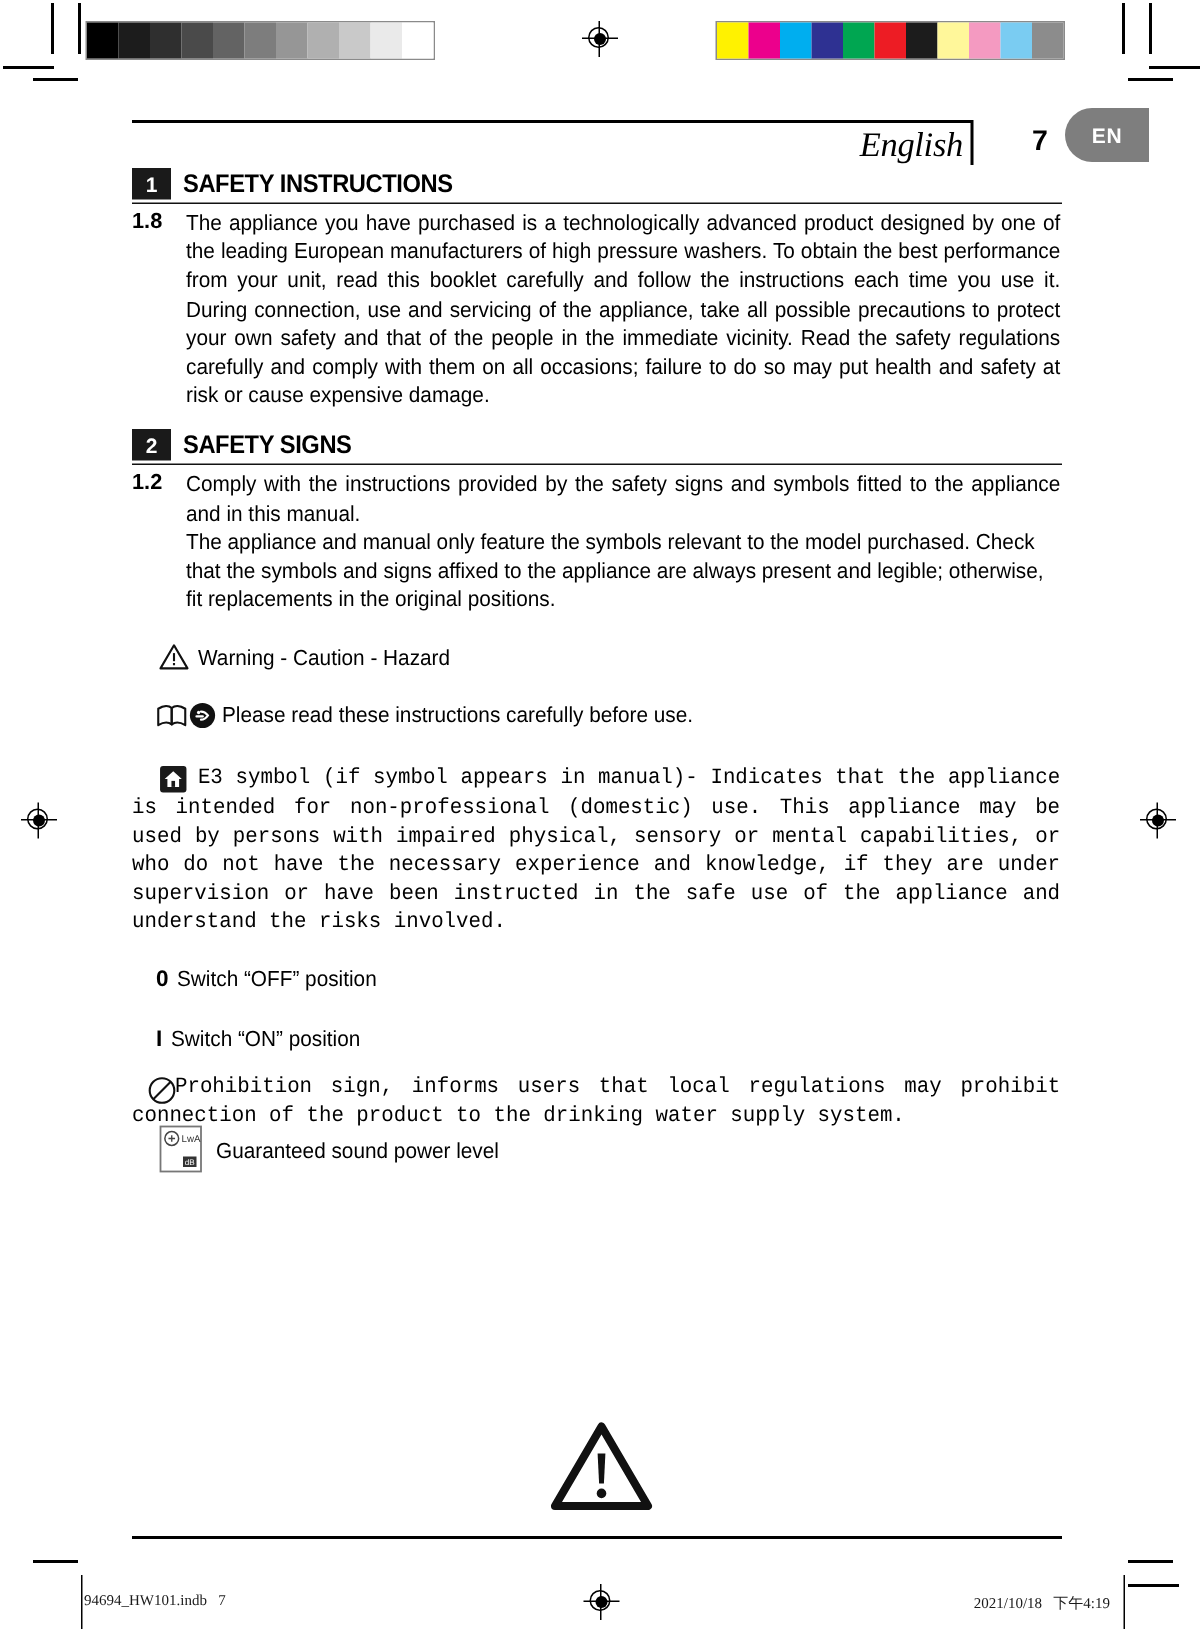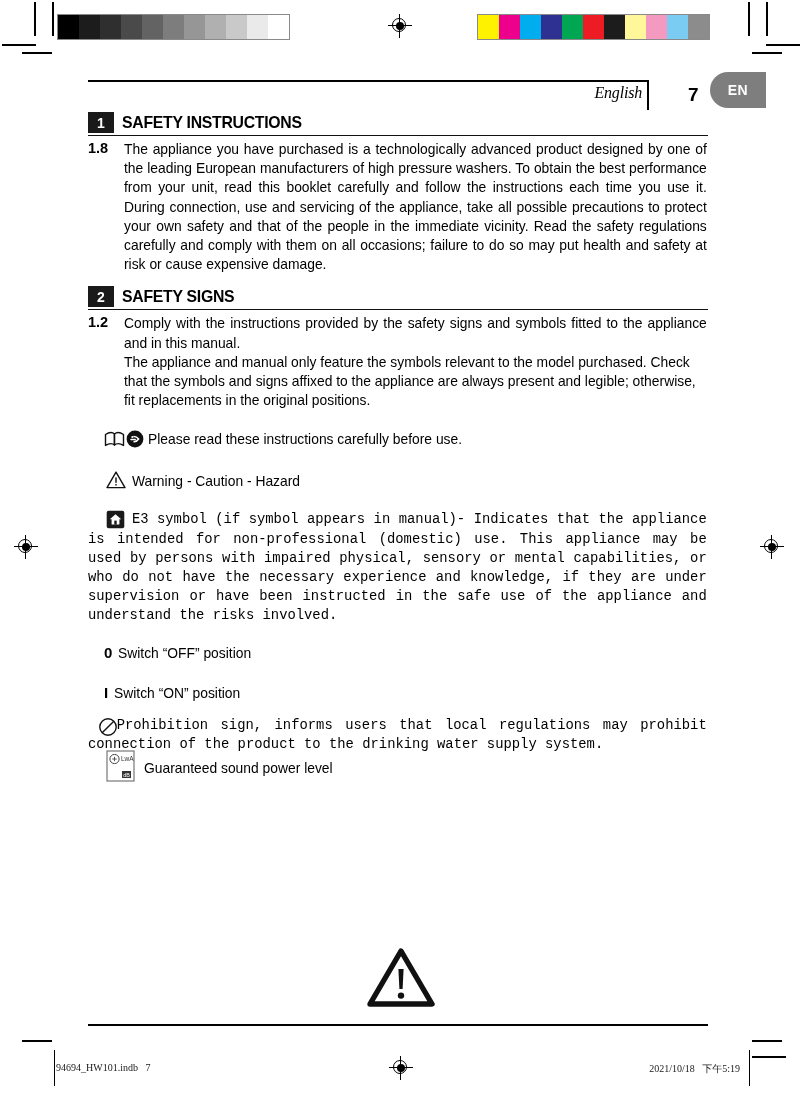--- a/index.html
+++ b/index.html
@@ -81,21 +81,21 @@
   #header-rule-vert {
     position: absolute;
     left: 559px; top: 8px;
     width: 2px; height: 30px;
     background: #000;
   }
   #language-label {
     position: absolute;
     right: 66px; top: 12px;
     font-style: italic;
-    font-size: 16px;
+    font-size: 23px;
     font-family: "Liberation Serif", serif;
     letter-spacing: -0.2px;
   }
   #page-number {
     position: absolute;
     left: 600px; top: 12px;
     font-size: 19px;
     font-weight: bold;
     font-family: "Liberation Sans", sans-serif;
   }
@@ -354,45 +354,45 @@
   </div>
 
   <div class="num-para">
     <span class="para-num">1.2</span>
     <div class="body-text">Comply with the instructions provided by the safety signs and symbols fitted to the appliance and in this manual.</div>
     <div class="body-text no-justify" style="margin-top:0;">The appliance and manual only feature the symbols relevant to the model purchased. Check that the symbols and signs affixed to the appliance are always present and legible; otherwise, fit replacements in the original positions.</div>
   </div>
 
   <div id="symbol-list">
 
-    <div class="sym-row" style="padding-left:60px; margin-bottom:20px;">
-      <span class="sym-icon wide">
-        <svg width="42" height="20" viewBox="0 0 42 20">
-
-          <path d="M1.5 5.5 C5 3.2 8.5 3.2 10.5 5 L10.5 16 C8.5 14.3 5 14.3 1.5 16.4 Z" fill="#fff" stroke="#111" stroke-width="1.4" stroke-linejoin="round"></path>
-          <path d="M19.5 5.5 C16 3.2 12.5 3.2 10.5 5 L10.5 16 C12.5 14.3 16 14.3 19.5 16.4 Z" fill="#fff" stroke="#111" stroke-width="1.4" stroke-linejoin="round"></path>
-          <line x1="10.5" y1="5" x2="10.5" y2="16" stroke="#111" stroke-width="1.2"></line>
-
-          <circle cx="31" cy="10" r="8.4" fill="#111"></circle>
-          <path d="M27 10.6 L31.2 10.6 M30 7.4 C31.6 7.4 33.4 8.4 34.6 10 C33.4 11.8 31.6 12.8 30 12.8" fill="none" stroke="#fff" stroke-width="1.5" stroke-linecap="round"></path>
-          <circle cx="28.4" cy="8" r="1.1" fill="#fff"></circle>
-        </svg>
-      </span>
-      <div class="sym-text">Please read these instructions carefully before use.</div>
-    </div>
-
     <div class="sym-row">
       <span class="sym-icon">
         <svg width="20" height="18" viewBox="0 0 20 18">
           <path d="M10 1.2 L19 16.6 L1 16.6 Z" fill="none" stroke="#111" stroke-width="1.4" stroke-linejoin="round"></path>
           <rect x="9.3" y="6.4" width="1.4" height="5.4" fill="#111"></rect>
           <rect x="9.3" y="13" width="1.4" height="1.5" fill="#111"></rect>
         </svg>
       </span>
       <div class="sym-text">Warning - Caution - Hazard</div>
+    </div>
+
+    <div class="sym-row" style="padding-left:60px; margin-bottom:20px;">
+      <span class="sym-icon wide">
+        <svg width="42" height="20" viewBox="0 0 42 20">
+
+          <path d="M1.5 5.5 C5 3.2 8.5 3.2 10.5 5 L10.5 16 C8.5 14.3 5 14.3 1.5 16.4 Z" fill="#fff" stroke="#111" stroke-width="1.4" stroke-linejoin="round"></path>
+          <path d="M19.5 5.5 C16 3.2 12.5 3.2 10.5 5 L10.5 16 C12.5 14.3 16 14.3 19.5 16.4 Z" fill="#fff" stroke="#111" stroke-width="1.4" stroke-linejoin="round"></path>
+          <line x1="10.5" y1="5" x2="10.5" y2="16" stroke="#111" stroke-width="1.2"></line>
+
+          <circle cx="31" cy="10" r="8.4" fill="#111"></circle>
+          <path d="M27 10.6 L31.2 10.6 M30 7.4 C31.6 7.4 33.4 8.4 34.6 10 C33.4 11.8 31.6 12.8 30 12.8" fill="none" stroke="#fff" stroke-width="1.5" stroke-linecap="round"></path>
+          <circle cx="28.4" cy="8" r="1.1" fill="#fff"></circle>
+        </svg>
+      </span>
+      <div class="sym-text">Please read these instructions carefully before use.</div>
     </div>
 
     <div class="sym-row hang" style="margin-bottom:18px;">
       <span class="sym-icon" style="left:18px; top:0px;">
         <svg width="19" height="19" viewBox="0 0 19 19">
           <rect x="0.7" y="0.7" width="17.6" height="17.6" rx="2" fill="#1a1a1a"></rect>
           <path d="M9.5 4.2 L15.2 9.3 L13.4 9.3 L13.4 14.6 L5.6 14.6 L5.6 9.3 L3.8 9.3 Z" fill="#fff"></path>
           <rect x="8.3" y="10.6" width="2.4" height="4" fill="#1a1a1a"></rect>
         </svg>
       </span>
@@ -445,21 +445,21 @@
       <circle cx="34" cy="47.6" r="3.2" fill="#111"></circle>
     </svg>
   </span>
 </div>
 <div id="bottom-rule"></div>
 
 <div id="page-footer">
   <div id="footer-line-left"></div>
   <div id="footer-line-right"></div>
   <div id="footer-file">94694_HW101.indb   7</div>
-  <div id="footer-date">2021/10/18   下午5:19</div>
+  <div id="footer-date">2021/10/18   下午4:19</div>
   <div class="reg-target" style="left:389px; top:8px;">
     <div class="cross-h"></div>
       <div class="cross-v"></div>
     <div class="ring"></div>
       <div class="dot"></div>
   </div>
 </div>
 
 <div class="crop-mark tick-h" style="left:22px; top:1040px; width:30px;"></div>
 <div class="crop-mark tick-h" style="left:752px; top:1040px; width:30px;"></div>

